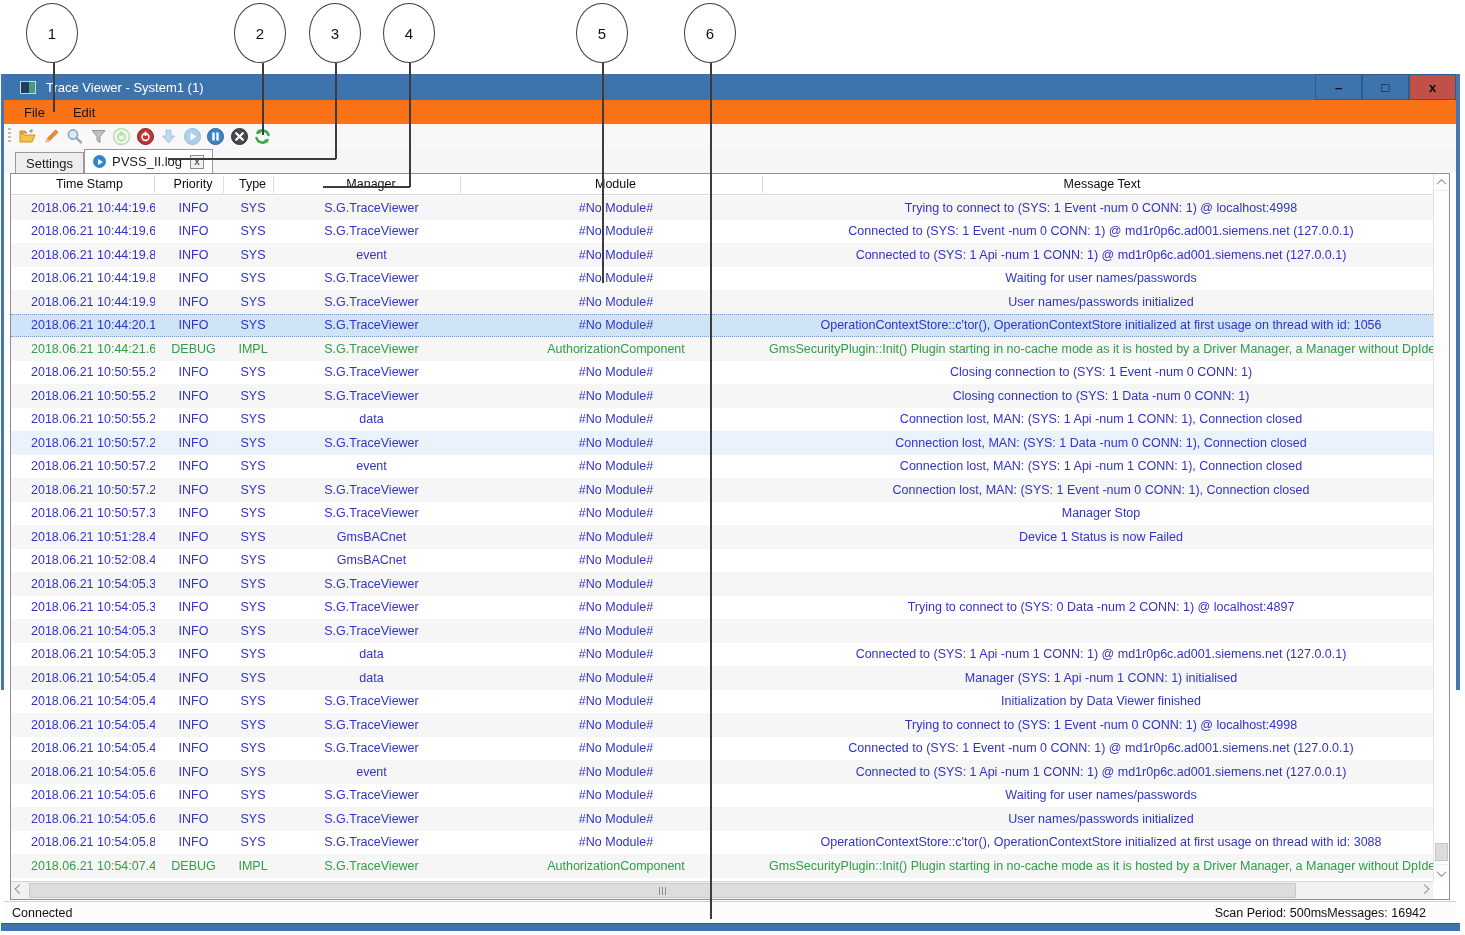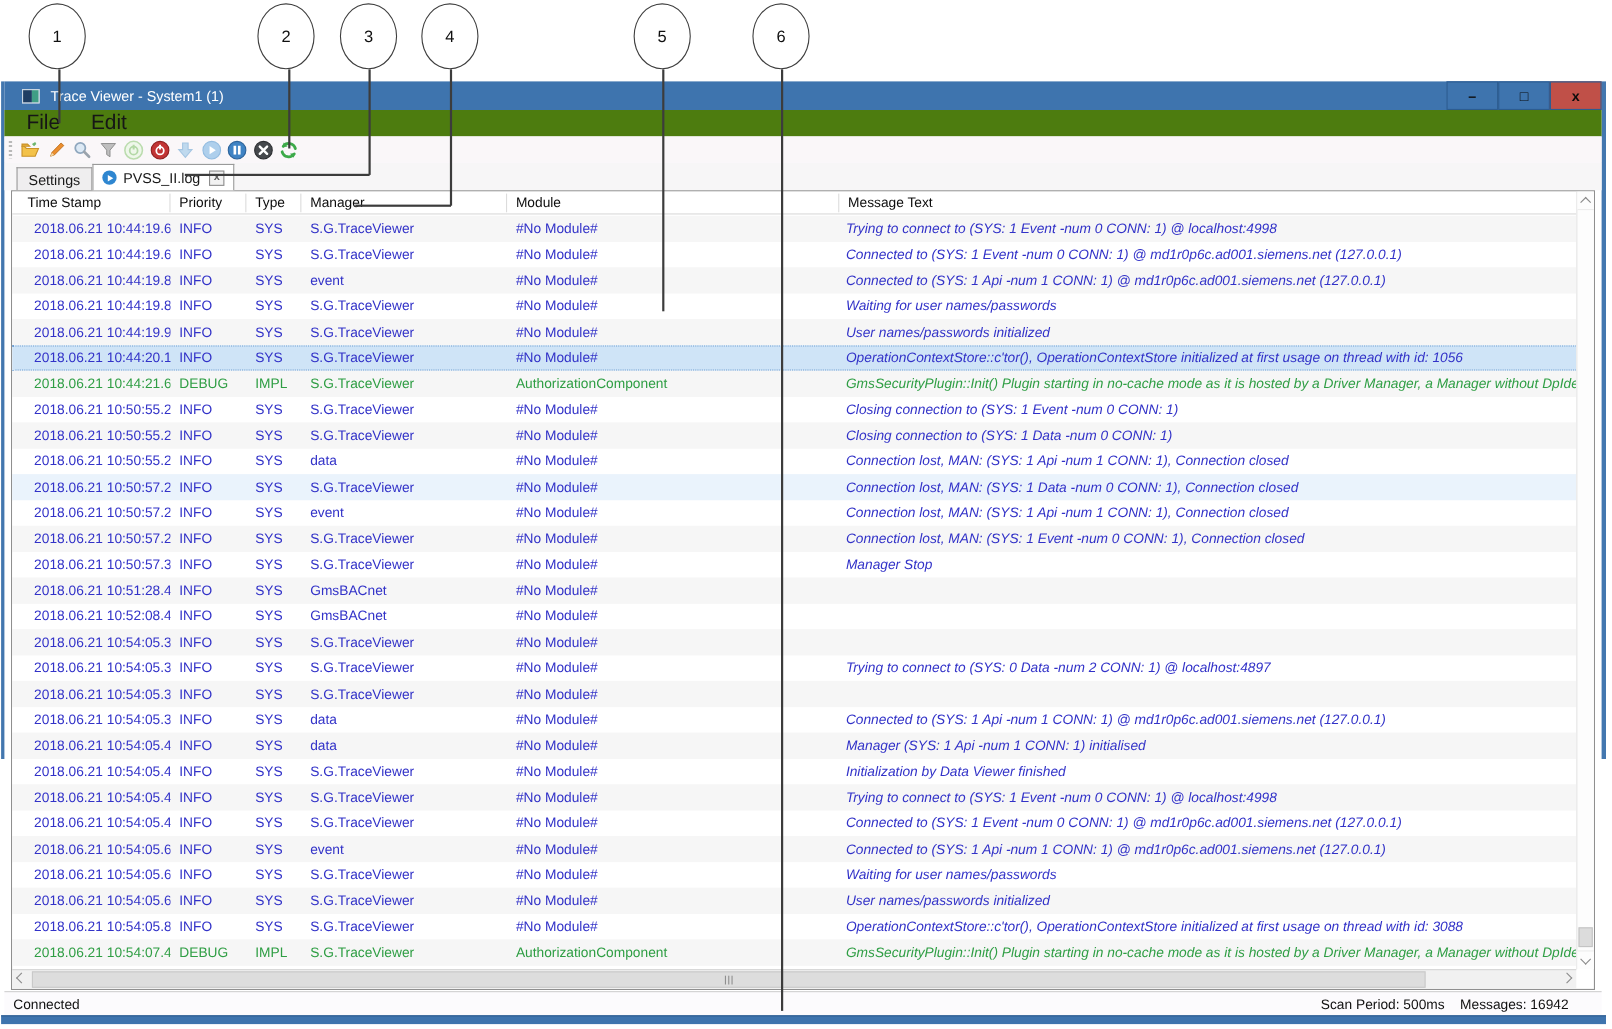--- a/index.html
+++ b/index.html
@@ -14,22 +14,22 @@
   .app-icon { width:16px; height:13px; margin:0 10px 0 16px; background:#dfe7ee; border:1px solid #c7d4e0;
               display:flex; }
   .app-icon .p1 { width:55%; height:100%; background:#1e3d63; }
   .app-icon .p2 { width:45%; height:100%; background:#3f9e85; }
   .win-btns { position:absolute; right:0; top:0; height:26px; display:flex; }
   .win-btn { width:47px; height:26px; background:#3E74AE; border:1px solid #2d5c90;
              display:flex; align-items:center; justify-content:center; color:#0c0c0c;
              font-size:13px; font-weight:bold; cursor:default; }
   .win-btn.close { background:#C05048; }
 
-  .menubar { position:absolute; left:0; top:26px; right:0; height:24px; background:#4d7c0f;
-             display:flex; align-items:center; font-size:19px; color:#161616; }
+  .menubar { position:absolute; left:0; top:26px; right:0; height:24px; background:#f97316;
+             display:flex; align-items:center; font-size:13px; color:#161616; }
   .menu-item { padding:3px 8px; margin-left:12px; }
   .menu-item:first-child { margin-left:12px; }
 
   .toolbar { position:absolute; left:0; top:50px; right:0; height:24px; background:#FAF7F9;
              display:flex; align-items:center; }
   .tb-grip { width:3px; height:16px; margin:0 7px 0 4px;
              background-image:repeating-linear-gradient(#b9b9b9 0 2px, transparent 2px 4px); }
   .tb-icon { width:19px; height:19px; margin-right:4.5px; display:flex; align-items:center; justify-content:center; }
   .tb-icon svg { display:block; }
 
@@ -42,36 +42,36 @@
   .tab-play:before { content:""; position:absolute; left:5px; top:3.5px; border-left:5px solid #fff;
                      border-top:3px solid transparent; border-bottom:3px solid transparent; }
   .tab-close { width:14px; height:14px; margin-left:8px; border:1px solid #8d8d8d; background:#f2f2f2;
                color:#5d5d5d; font-size:10px; line-height:12px; text-align:center; font-weight:bold; }
 
   
   .tablebox { position:absolute; left:6px; right:6px; top:99px; height:727px;
               border:1px solid #8f8f8f; background:#fff; overflow:hidden; }
   .thead { position:absolute; left:0; top:0; right:16px; height:21px; background:#fff;
            border-bottom:1px solid #d9d9d9; }
-  .thead-row, .trow { display:grid; grid-template-columns:144px 69px 50px 187px 302px 1fr; }
+  .thead-row, .trow { display:grid; grid-template-columns:144px 69px 50px 187px 302px 1fr;text-align:center; }
   .thead-row { height:21px; align-items:center; font-size:12.5px; color:#0d0d0d; }
   .hcell { padding-left:8px; border-right:1px solid #dcdcdc; height:17px; line-height:17px;
            white-space:nowrap; overflow:hidden; }
   .hcell.first { padding-left:14px; }
   .hcell.last { border-right:none; }
   .tbody { position:absolute; left:0; top:22px; right:16px; bottom:18px; overflow:hidden; }
   .trow { height:23.5px; align-items:center; font-size:12.5px; background:#fff; }
   .trow.odd { background:#f6f6f6; }
   .trow.info { color:#3232c8; }
   .trow.debug { color:#2f9e44; }
   .trow.selected { background:#cfe4f7 !important; border-top:1px dotted #6f9ed2; border-bottom:1px dotted #6f9ed2; height:23.5px; }
   .trow.hoverrow { background:#eaf3fc !important; }
   .tcell { padding-left:8px; white-space:nowrap; overflow:hidden; }
   .tcell.c-ts { padding-left:20px; }
-  .tcell.c-message { padding-left:6px;font-style:italic; }
+  .tcell.c-message { padding-left:6px; }
 
   
   .vscroll { position:absolute; top:0; right:0; bottom:18px; width:16px; background:#fdfdfd;
              border-left:1px solid #e4e4e4; }
   .vs-btn { position:absolute; left:0; width:15px; height:17px; background:#fdfdfd;
             display:flex; align-items:center; justify-content:center; }
   .vs-btn.up { top:0; border-bottom:1px solid #ededed; }
   .vs-btn.down { bottom:0; border-top:1px solid #ededed; }
   .vs-thumb { position:absolute; left:1px; width:13px; height:18px; bottom:20px;
               background:#dcdcdc; border:1px solid #c4c4c4; }
@@ -84,21 +84,21 @@
   .grip-bar { width:1px; height:8px; background:#8f8f8f; }
   .chev { width:7px; height:7px; border-left:1.6px solid #8a8a8a; border-top:1.6px solid #8a8a8a; }
   .chev.up { transform:rotate(45deg) translate(1px,1px); }
   .chev.down { transform:rotate(225deg) translate(1px,1px); }
   .chev.left { transform:rotate(-45deg) translate(1px,-1px); }
   .chev.right { transform:rotate(135deg) translate(-1px,1px); }
 
   .statusbar { position:absolute; left:0; right:0; top:827px; height:22px; background:#fcfbfd;
                border-top:1px solid #d0d0d0; display:flex; align-items:center; font-size:12.5px; color:#111; }
   .status-left { padding-left:8px; }
-  .status-right { margin-left:auto; padding-right:30px; display:flex; gap:14px; }
+  .status-right { margin-left:auto; padding-right:30px; display:flex; }
   .bottomstrip { position:absolute; left:-3px; right:-4px; top:849px; height:8px; background:#3E74AE;
                  border-top:1px solid #2d5c90; }
 
   
   .callout { position:absolute; top:3px; width:52px; height:60px; border:1.4px solid #3e3e3e;
              border-radius:50%; background:#fff; display:flex; align-items:center; justify-content:center;
              font-size:15px; color:#101010; z-index:60; }
   .cline { position:absolute; background:#3c3c3c; z-index:55; }
   .cline.v { width:1.5px; } .cline.h { height:1.5px; }
 </style>
@@ -335,20 +335,21 @@
             <div class="tcell c-manager">S.G.TraceViewer</div>
             <div class="tcell c-module">#No Module#</div>
             <div class="tcell c-message">Manager Stop</div>
           </div>
           <div class="trow info odd">
             <div class="tcell c-ts">2018.06.21 10:51:28.423</div>
             <div class="tcell c-priority">INFO</div>
             <div class="tcell c-type">SYS</div>
             <div class="tcell c-manager">GmsBACnet</div>
             <div class="tcell c-module">#No Module#</div>
+            <div class="tcell c-message">Device 1 Status is now Failed</div>
           </div>
           <div class="trow info">
             <div class="tcell c-ts">2018.06.21 10:52:08.429</div>
             <div class="tcell c-priority">INFO</div>
             <div class="tcell c-type">SYS</div>
             <div class="tcell c-manager">GmsBACnet</div>
             <div class="tcell c-module">#No Module#</div>
           </div>
           <div class="trow info odd">
             <div class="tcell c-ts">2018.06.21 10:54:05.351</div>

